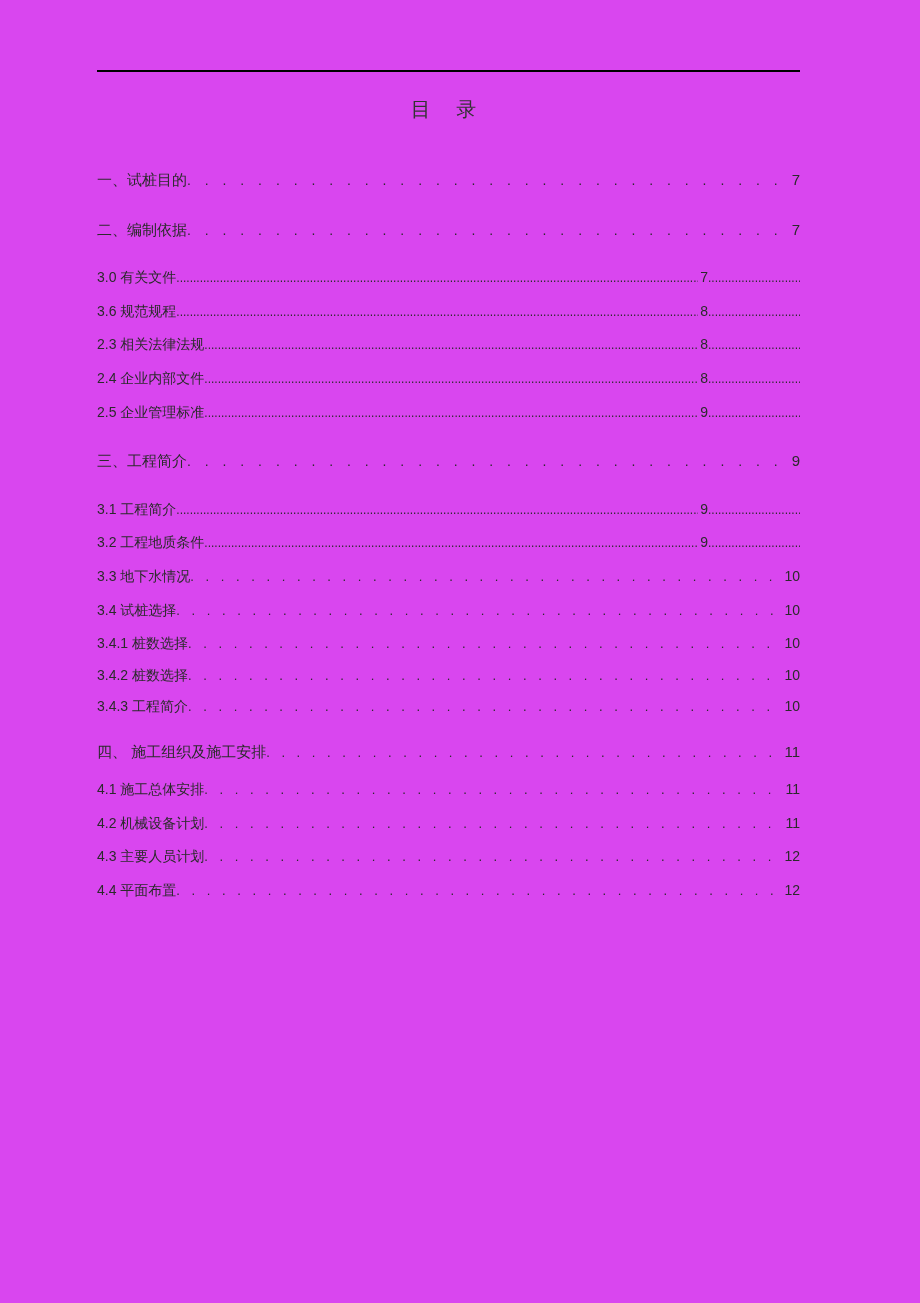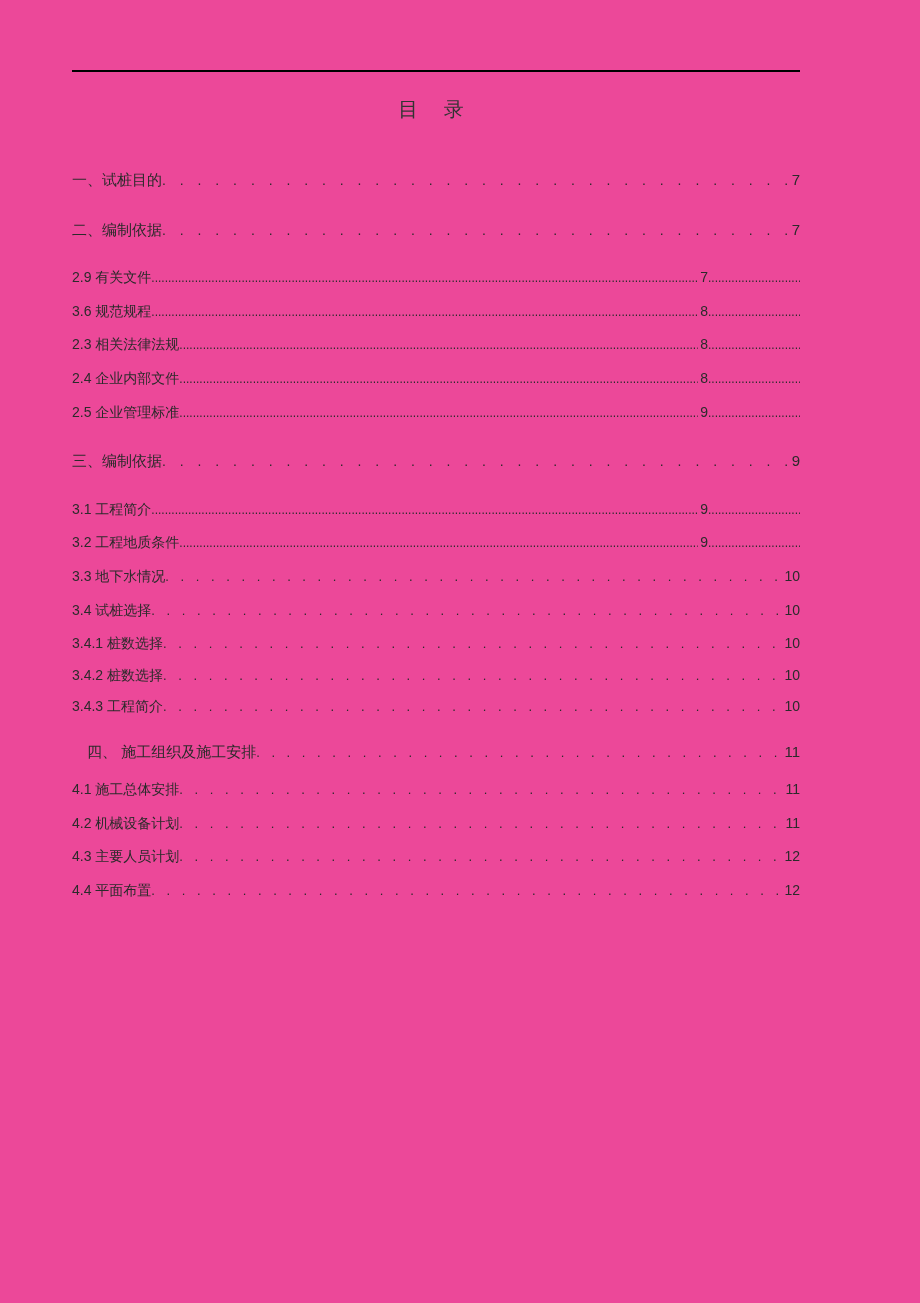--- a/index.html
+++ b/index.html
@@ -4,23 +4,23 @@
 <style>
   html, body {
     margin: 0;
     padding: 0;
     background: #ffffff;
     width: 920px;
   }
   .page {
     width: 920px;
     min-height: 1303px;
-    background: #ec4899;
+    background: #d946ef;
     box-sizing: border-box;
-    padding: 70px 120px 0 72px;
+    padding: 70px 120px 0 97px;
     font-family: "Microsoft YaHei", "SimSun", sans-serif;
     color: #2a2a2a;
   }
   .rule {
     border-top: 2px solid #000;
     margin: 0 0 24px 0;
   }
   .title {
     text-align: center;
     font-size: 20px;
@@ -79,21 +79,21 @@
   .toc-row.item.inline-page .tail { width: 92px; overflow: hidden; }
 
   
   .toc-row.item.flush .pg { padding-left: 2px; }
 
   
   .tight .toc-row.item { margin: 12px 0; justify-content: center; }
 
   
   .toc-row.section.small {
-    margin: 24px 0 18px 15px;
+    margin: 24px 0 18px 0;
     justify-content: space-between;
   }
 </style>
 </head>
 <body>
 
 <div class="page">
   <div class="rule"></div>
   <div class="title">目 录</div>
 
@@ -105,21 +105,21 @@
       <span class="pg">7</span>
     </div>
 
     <div class="toc-row section">
       <span class="label">二、编制依据 </span>
       <span class="leader">. . . . . . . . . . . . . . . . . . . . . . . . . . . . . . . . . . . . . . . . . . . . . . . . . . . . . . . . . . . . . . . . . . . . . . . . . . . . . . . . . . . . . . . . . . . . . . . . . . . . . . . . . . . . . . . . . . . . . . . . . . . . . . . . . . . . . . . . . . . . . . . . . .</span>
       <span class="pg">7</span>
     </div>
 
     <div class="toc-row item inline-page">
-      <span class="label">2.9 有关文件 </span>
+      <span class="label">3.0 有关文件 </span>
       <span class="leader">............................................................................................................................................................................................................................................................................</span>
       <span class="pg">7</span>
       <span class="tail">................................................</span>
     </div>
     <div class="toc-row item inline-page">
       <span class="label">3.6 规范规程 </span>
       <span class="leader">............................................................................................................................................................................................................................................................................</span>
       <span class="pg">8</span>
       <span class="tail">................................................</span>
     </div>
@@ -136,21 +136,21 @@
       <span class="tail">................................................</span>
     </div>
     <div class="toc-row item inline-page">
       <span class="label">2.5 企业管理标准 </span>
       <span class="leader">............................................................................................................................................................................................................................................................................</span>
       <span class="pg">9</span>
       <span class="tail">................................................</span>
     </div>
 
     <div class="toc-row section">
-      <span class="label">三、编制依据 </span>
+      <span class="label">三、工程简介 </span>
       <span class="leader">. . . . . . . . . . . . . . . . . . . . . . . . . . . . . . . . . . . . . . . . . . . . . . . . . . . . . . . . . . . . . . . . . . . . . . . . . . . . . . . . . . . . . . . . . . . . . . . . . . . . . . . . . . . . . . . . . . . . . . . . . . . . . . . . . . . . . . . . . . . . . . . . . .</span>
       <span class="pg">9</span>
     </div>
 
     <div class="toc-row item inline-page">
       <span class="label">3.1 工程简介 </span>
       <span class="leader">............................................................................................................................................................................................................................................................................</span>
       <span class="pg">9</span>
       <span class="tail">................................................</span>
     </div>

